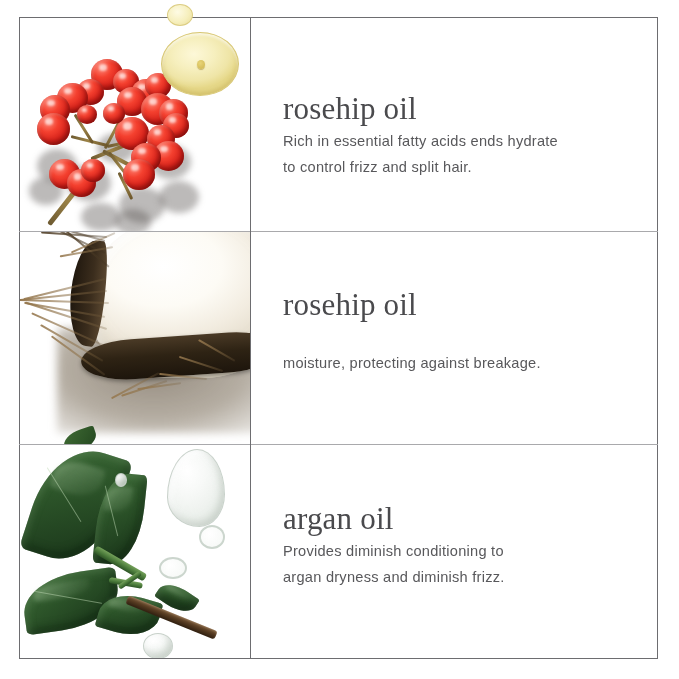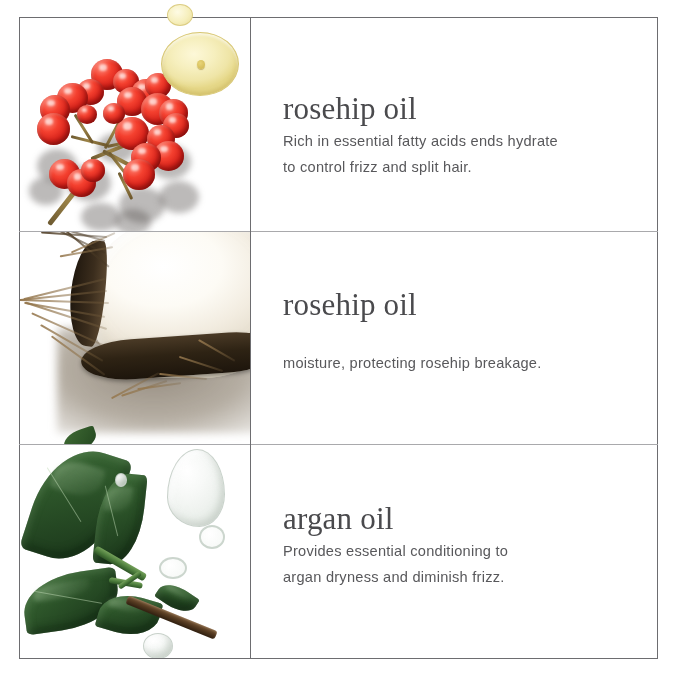--- a/index.html
+++ b/index.html
@@ -433,21 +433,21 @@
         <div class="coco-fiber" style="left:174px; top:128px; width:42px; transform:rotate(30deg);"></div>
 
         <div class="coco-leaf-hint"></div>
       </div>
     </div>
 
     <div class="copy">
       <div class="headline">rosehip oil</div>
       <div class="body-copy">
         <br>
-        <span>moisture, protecting rosehip breakage.</span>
+        <span>moisture, protecting against breakage.</span>
       </div>
     </div>
   </div>
 
   <div class="row r3">
 
     <div class="photo">
       <div class="photo-inner">
 
         <div class="twig" style="left:108px; top:150px; width:96px; height:9px; transform:rotate(22deg);"></div>
@@ -469,21 +469,21 @@
         <div class="clear-ring" style="left:180px; top:80px; width:26px; height:24px;"></div>
         <div class="clear-ring" style="left:140px; top:112px; width:28px; height:22px;"></div>
         <div class="clear-drop" style="left:124px; top:188px; width:30px; height:26px; border-radius:50%;"></div>
         <div class="clear-drop" style="left:96px; top:28px; width:12px; height:14px; border-radius:50%;"></div>
       </div>
     </div>
 
     <div class="copy">
       <div class="headline">argan oil</div>
       <div class="body-copy">
-        <span>Provides essential conditioning to</span><br>
+        <span>Provides diminish conditioning to</span><br>
         <span>argan dryness and diminish frizz.</span>
       </div>
     </div>
   </div>
 
   <div class="frame"></div>
   <div class="hline h1"></div>
   <div class="hline h2"></div>
   <div class="vline"></div>
 

